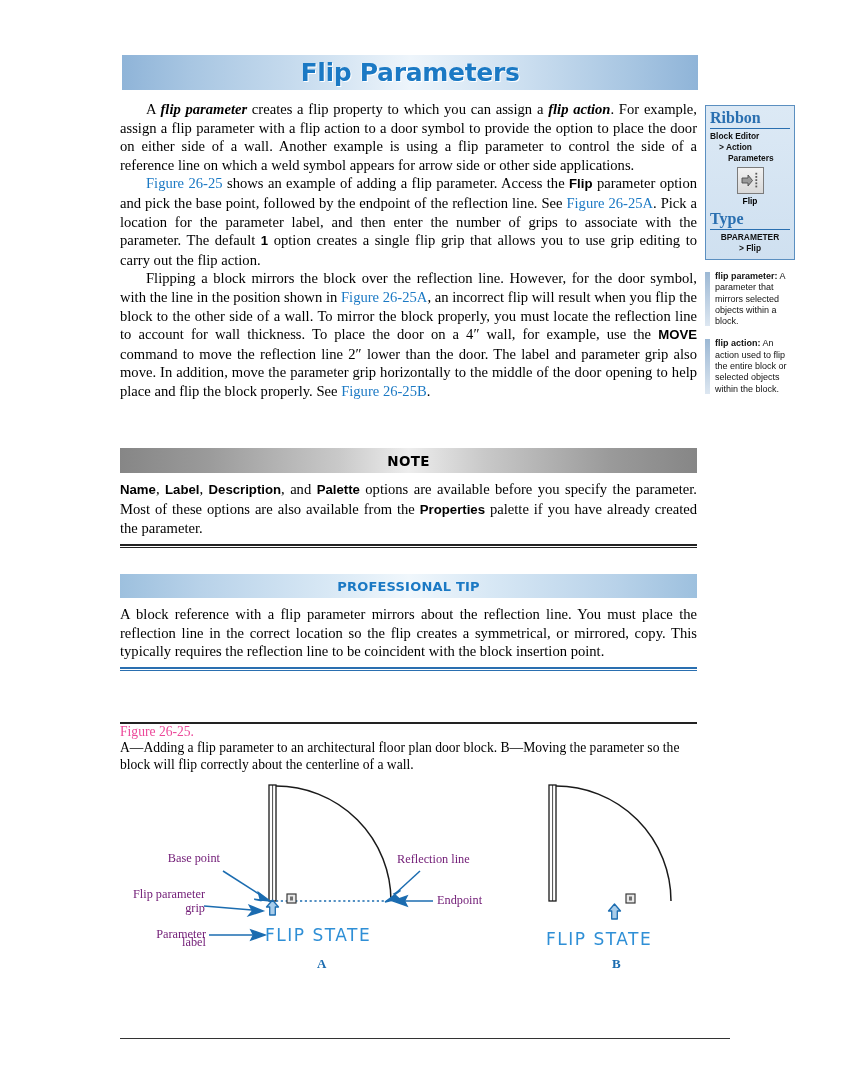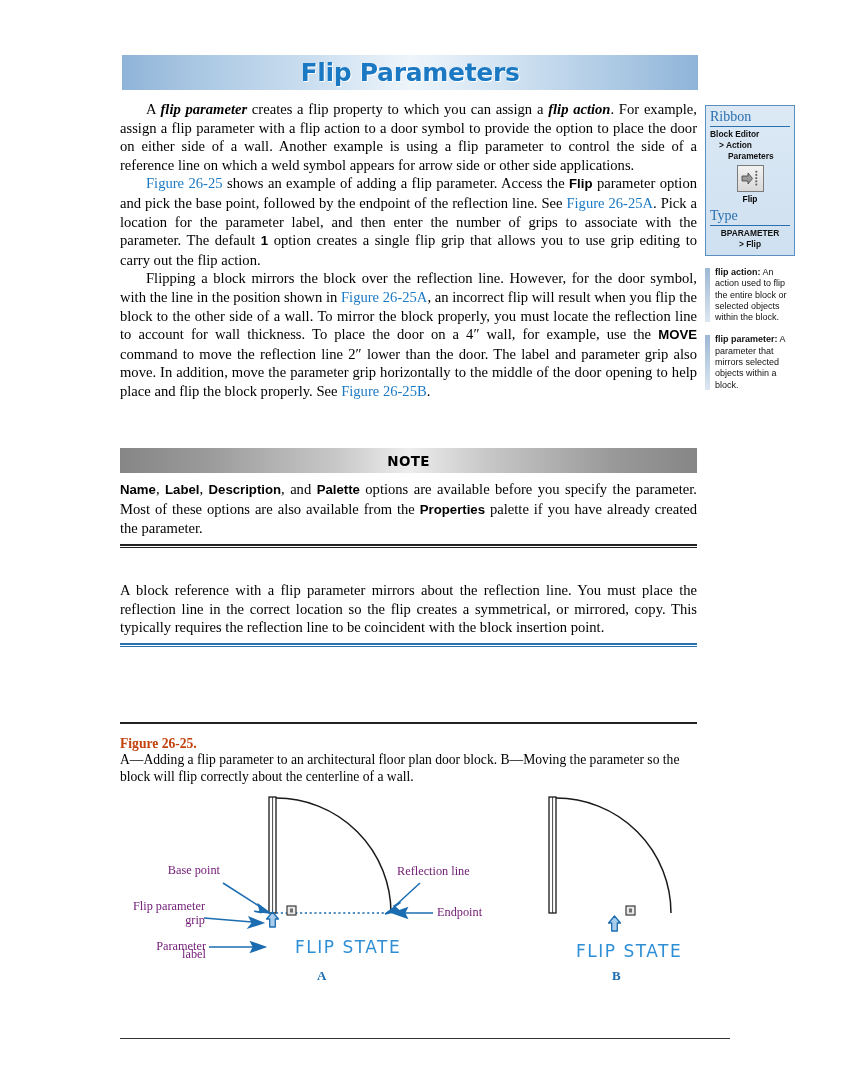--- a/index.html
+++ b/index.html
@@ -75,22 +75,22 @@
   }
   #ribbon-box {
     border: 1px solid #5b8fc0;
     background: linear-gradient(to bottom, #dce9f5 0%, #cfe0f0 100%);
     padding: 3px 4px 5px 4px;
     box-sizing: border-box;
     width: 90px;
   }
   .side-head {
     font-family: "Liberation Serif", serif;
-    font-weight: normal;
-    font-size: 14px;
+    font-weight: bold;
+    font-size: 16px;
     color: #2a6fb0;
     border-bottom: 1.5px solid #2a6fb0;
     padding-bottom: 1px;
     margin-bottom: 2px;
   }
   .side-line {
     font-family: "Liberation Sans", sans-serif;
     font-weight: bold;
     font-size: 8.4px;
     color: #111;
@@ -186,24 +186,24 @@
   .rule-double-blue {
     border-top: 2.4px solid #2a6fb0;
     border-bottom: 1px solid #2a6fb0;
     height: 1.5px;
   }
 
   
   #figure-block { position: absolute; left: 120px; top: 722px; width: 577px; }
   .fig-rule { border-top: 2.2px solid #222; height: 0; }
   .fig-num {
-    color: #c2410c;
-    font-weight: bold;
+    color: #ec4899;
+    font-weight: normal;
     font-size: 13.6px;
-    margin-top: 12px;
+    margin-top: 0;
   }
   .fig-cap {
     font-size: 13.6px;
     line-height: 16.5px;
   }
   #fig-art {
     position: relative;
     width: 577px;
     height: 215px;
     margin-top: 6px;
@@ -224,21 +224,20 @@
     font-weight: bold;
     font-size: 13px;
   }
   .flipstate {
     position: absolute;
     color: #2f8fd6;
     font-family: "DejaVu Sans", sans-serif;
     font-size: 17px;
     letter-spacing: 1.5px;
     white-space: nowrap;
-    margin-left: 30px;
   }
 
   
   #footer { position: absolute; left: 120px; top: 1038px; width: 610px; }
   .footer-rule { border-top: 1.2px solid #333; }
   .footer-row {
     display: flex;
     justify-content: space-between;
     align-items: baseline;
     margin-top: 4px;
@@ -294,38 +293,41 @@
       </div>
       <div class="icon-caption">Flip</div>
     </div>
 
     <div class="side-head type-head">Type</div>
     <div class="side-line center">BPARAMETER</div>
     <div class="side-line center">&gt; Flip</div>
   </div>
 
   <div class="gloss">
+    <b>flip parameter:</b><span> A parameter that mirrors selected objects within a block.</span>
+  </div>
+
+  <div class="gloss">
     <b>flip action:</b><span> An action used to flip the entire block or selected objects within the block.</span>
-  </div>
-
-  <div class="gloss">
-    <b>flip parameter:</b><span> A parameter that mirrors selected objects within a block.</span>
   </div>
 
 </div>
 
 <div id="note-box">
   <div class="note-header">
     <span>NOTE</span>
   </div>
   <div class="box-body"><span class="sans-b">Name</span><span>, </span><span class="sans-b">Label</span><span>, </span><span class="sans-b">Description</span><span>, and </span><span class="sans-b">Palette</span><span> options are available before you specify the parameter. Most of these options are also available from the </span><span class="sans-b">Properties</span><span> palette if you have already created the parameter.</span></div>
   <div class="rule-double"></div>
 </div>
 
 <div id="tip-box">
+  <div class="tip-header">
+    <span>PROFESSIONAL TIP</span>
+  </div>
   <div class="box-body">A block reference with a flip parameter mirrors about the reflection line. You must place the reflection line in the correct location so the flip creates a symmetrical, or mirrored, copy. This typically requires the reflection line to be coincident with the block insertion point.</div>
   <div class="rule-double-blue"></div>
 </div>
 
 <div id="figure-block">
   <div class="fig-rule"></div>
   <div class="fig-num">Figure 26-25.</div>
   <div class="fig-cap">A—Adding a flip parameter to an architectural floor plan door block. B—Moving the parameter so the block will flip correctly about the centerline of a wall.</div>
 
   <div id="fig-art">

